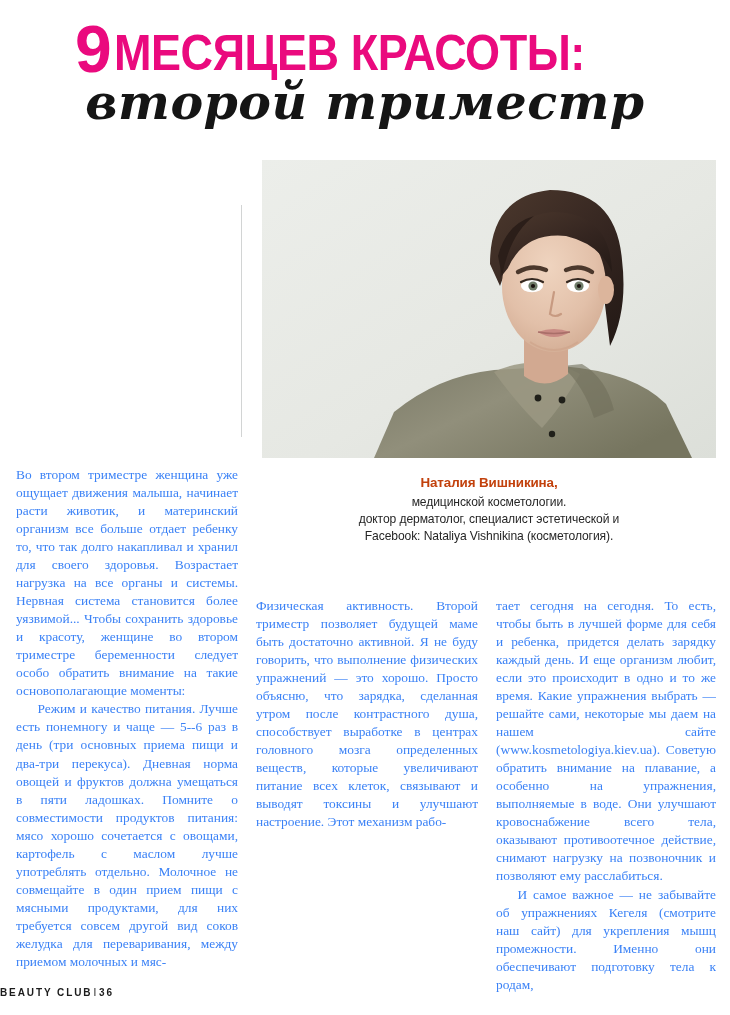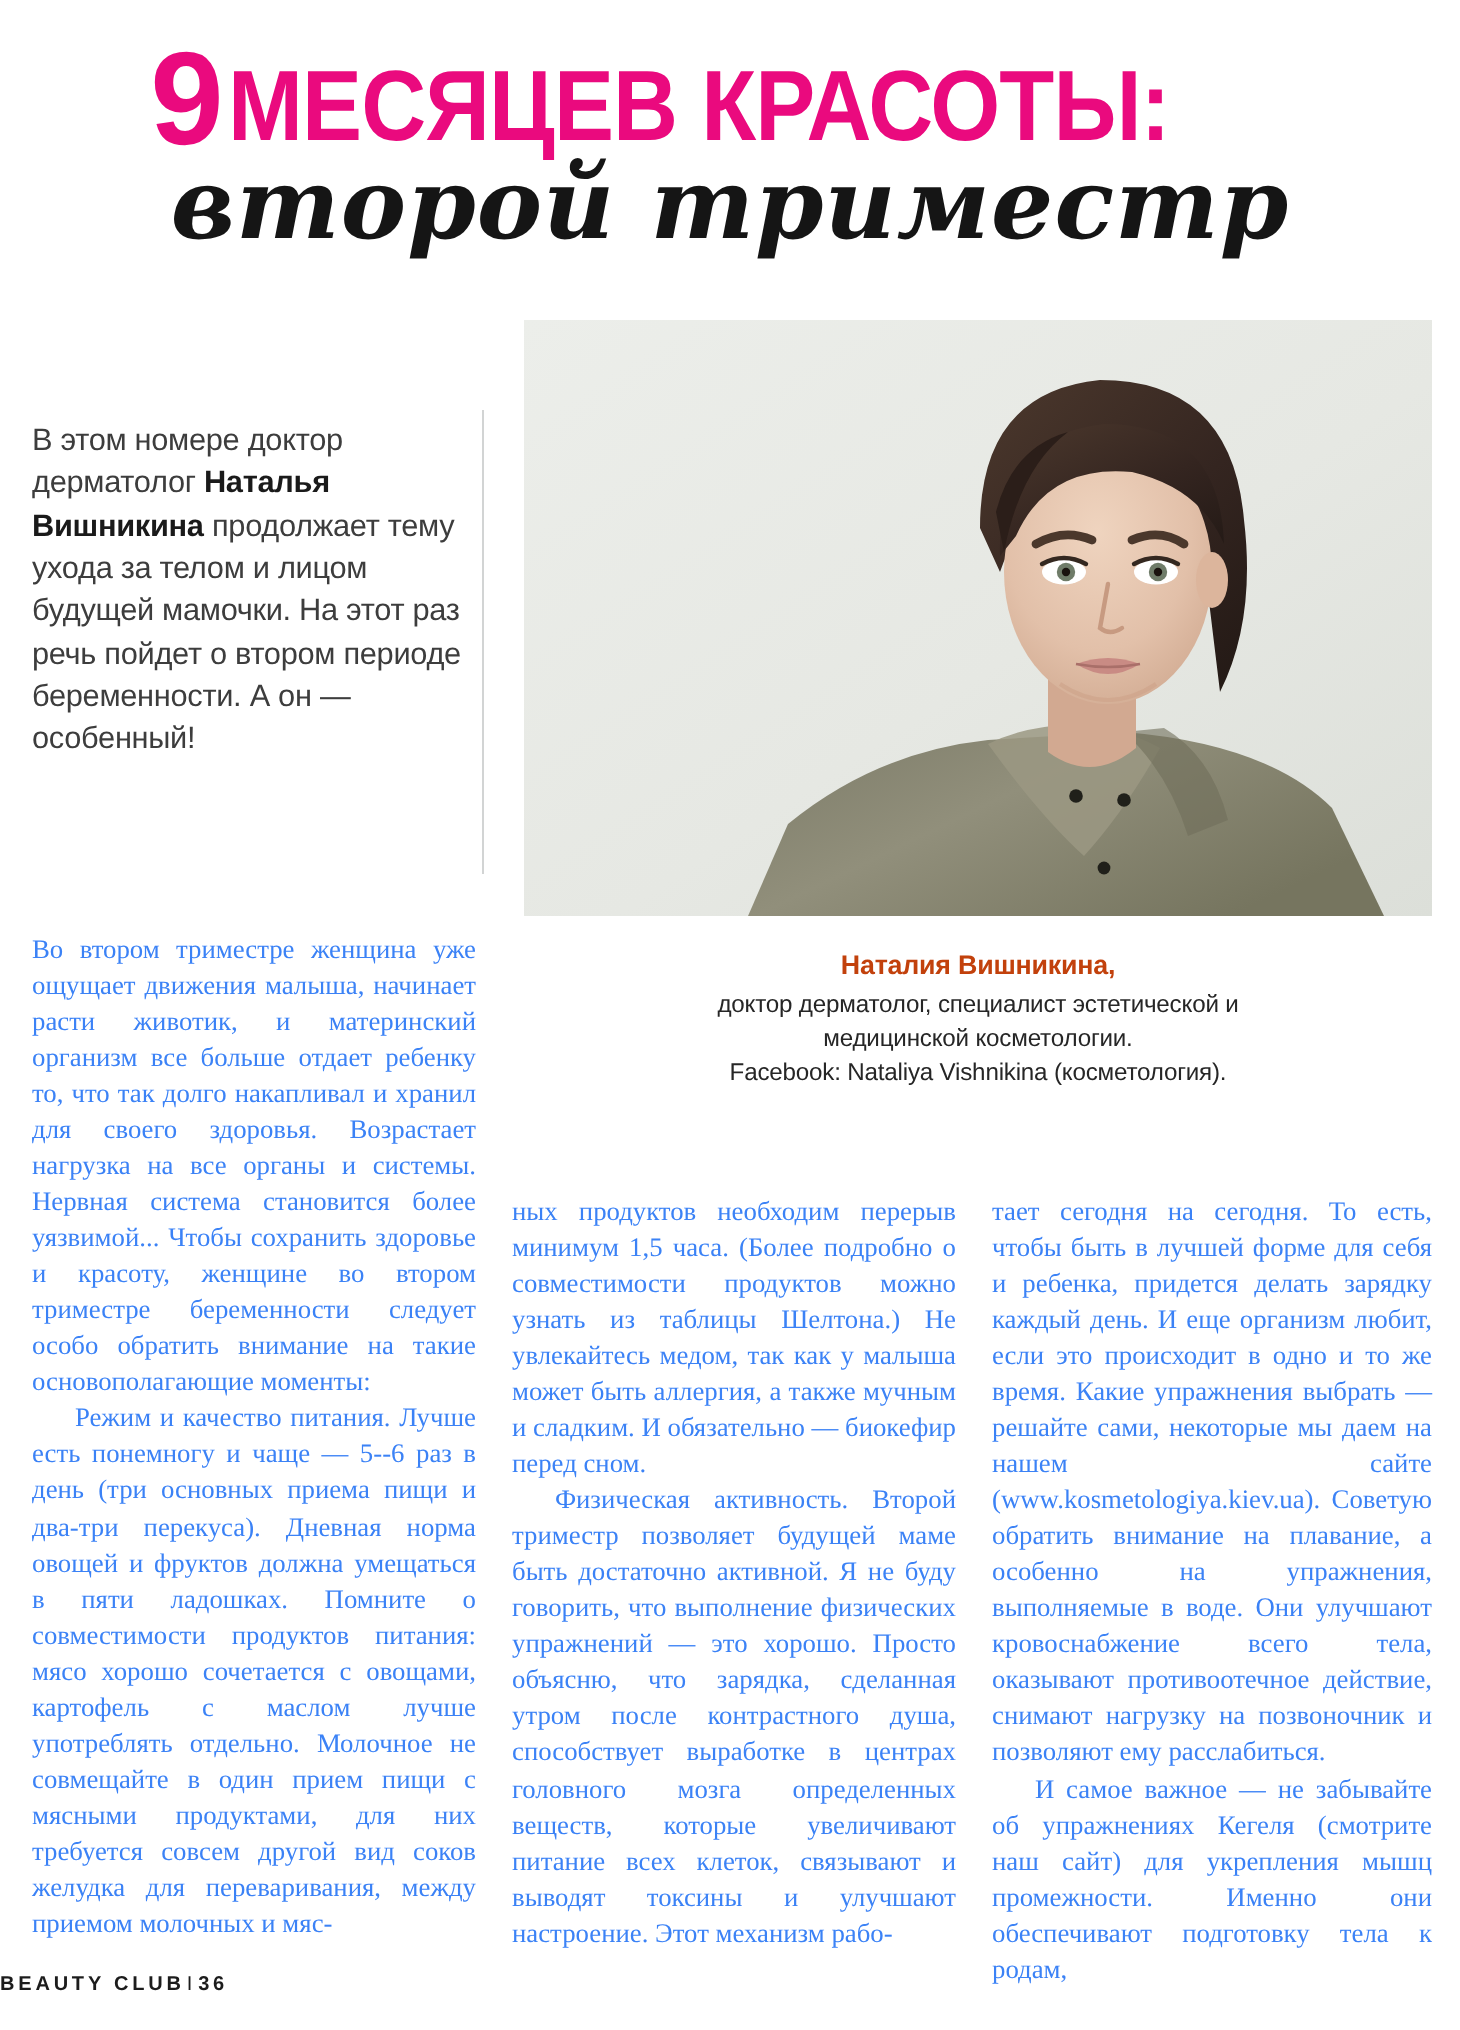--- a/index.html
+++ b/index.html
@@ -145,23 +145,20 @@
 
 <div class="page">
 
   <div class="title-block">
     <div class="title-line1">
       <span class="title-num">9</span><span class="title-caps">МЕСЯЦЕВ КРАСОТЫ:</span>
     </div>
     <div class="title-line2">второй триместр</div>
   </div>
 
-  <div class="intro">
-    <span>В этом номере доктор дерматолог </span><b>Наталья Вишникина</b><span> продолжает тему ухода за телом и лицом будущей мамочки. На этот раз речь пойдет о втором периоде беременности. А он — особенный!</span>
-  </div>
   <div class="intro-rule"></div>
 
   <div class="photo">
     <svg viewBox="0 0 454 298" preserveAspectRatio="xMidYMid slice">
       <defs>
         <linearGradient id="bgGrad" x1="0" y1="0" x2="1" y2="1">
           <stop offset="0%" stop-color="#eceeea"></stop>
           <stop offset="55%" stop-color="#e6e8e3"></stop>
           <stop offset="100%" stop-color="#dcdfd9"></stop>
         </linearGradient>
@@ -220,32 +217,31 @@
 
       <path d="M276 172 Q292 166 308 172 Q292 182 276 172 Z" fill="#c98b84"></path>
       <path d="M276 172 Q292 175 308 172" stroke="#a96f69" stroke-width="1.3" fill="none"></path>
 
       <path d="M268 182 Q292 198 316 182" stroke="#cda189" stroke-width="2" fill="none" opacity="0.6"></path>
     </svg>
   </div>
 
   <div class="caption">
     <span class="caption-name">Наталия Вишникина,</span>
+    <span class="caption-line">медицинской косметологии.</span>
     <span class="caption-line">доктор дерматолог, специалист эстетической и</span>
-    <span class="caption-line">медицинской косметологии.</span>
     <span class="caption-line">Facebook: Nataliya Vishnikina (косметология).</span>
   </div>
 
   <div class="col col-1">
     <p>Во втором триместре женщина уже ощущает движения малыша, начинает расти животик, и материнский организм все больше отдает ребенку то, что так долго накапливал и хранил для своего здоровья. Возрастает нагрузка на все органы и системы. Нервная система становится более уязвимой... Чтобы сохранить здоровье и красоту, женщине во втором триместре беременности следует особо обратить внимание на такие основополагающие моменты:</p>
     <p>Режим и качество питания. Лучше есть понемногу и чаще — 5--6 раз в день (три основных приема пищи и два-три перекуса). Дневная норма овощей и фруктов должна умещаться в пяти ладошках. Помните о совместимости продуктов питания: мясо хорошо сочетается с овощами, картофель с маслом лучше употреблять отдельно. Молочное не совмещайте в один прием пищи с мясными продуктами, для них требуется совсем другой вид соков желудка для переваривания, между приемом молочных и мяс-</p>
   </div>
 
   <div class="col col-2">
-    <p>ных продуктов необходим перерыв минимум 1,5 часа. (Более подробно о совместимости продуктов можно узнать из таблицы Шелтона.) Не увлекайтесь медом, так как у малыша может быть аллергия, а также мучным и сладким. И обязательно — биокефир перед сном.</p>
     <p>Физическая активность. Второй триместр позволяет будущей маме быть достаточно активной. Я не буду говорить, что выполнение физических упражнений — это хорошо. Просто объясню, что зарядка, сделанная утром после контрастного душа, способствует выработке в центрах головного мозга определенных веществ, которые увеличивают питание всех клеток, связывают и выводят токсины и улучшают настроение. Этот механизм рабо-</p>
   </div>
 
   <div class="col col-3">
     <p>тает сегодня на сегодня. То есть, чтобы быть в лучшей форме для себя и ребенка, придется делать зарядку каждый день. И еще организм любит, если это происходит в одно и то же время. Какие упражнения выбрать — решайте сами, некоторые мы даем на нашем сайте (www.kosmetologiya.kiev.ua).    Советую обратить внимание на плавание, а особенно на упражнения, выполняемые в воде. Они улучшают кровоснабжение всего тела, оказывают противоотечное действие, снимают нагрузку на позвоночник и позволяют ему расслабиться.</p>
     <p>И самое важное — не забывайте об упражнениях Кегеля (смотрите наш сайт) для укрепления мышц промежности. Именно они обеспечивают подготовку тела к родам,</p>
   </div>
 
   <div class="footer">
     <span>BEAUTY CLUB</span><span class="sep">I</span><span class="pageno">36</span>

